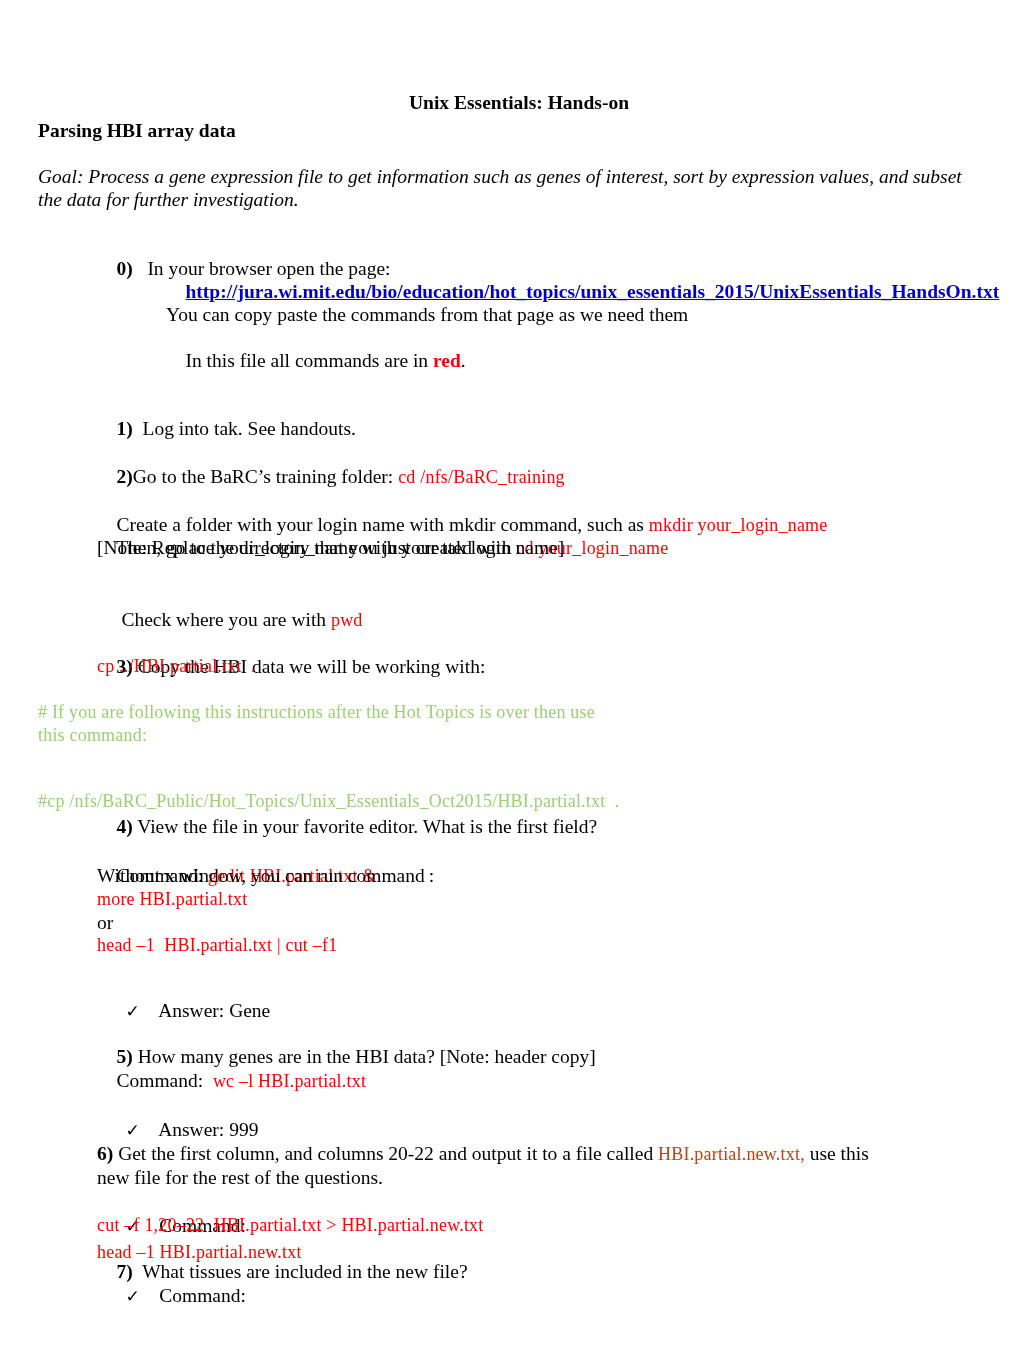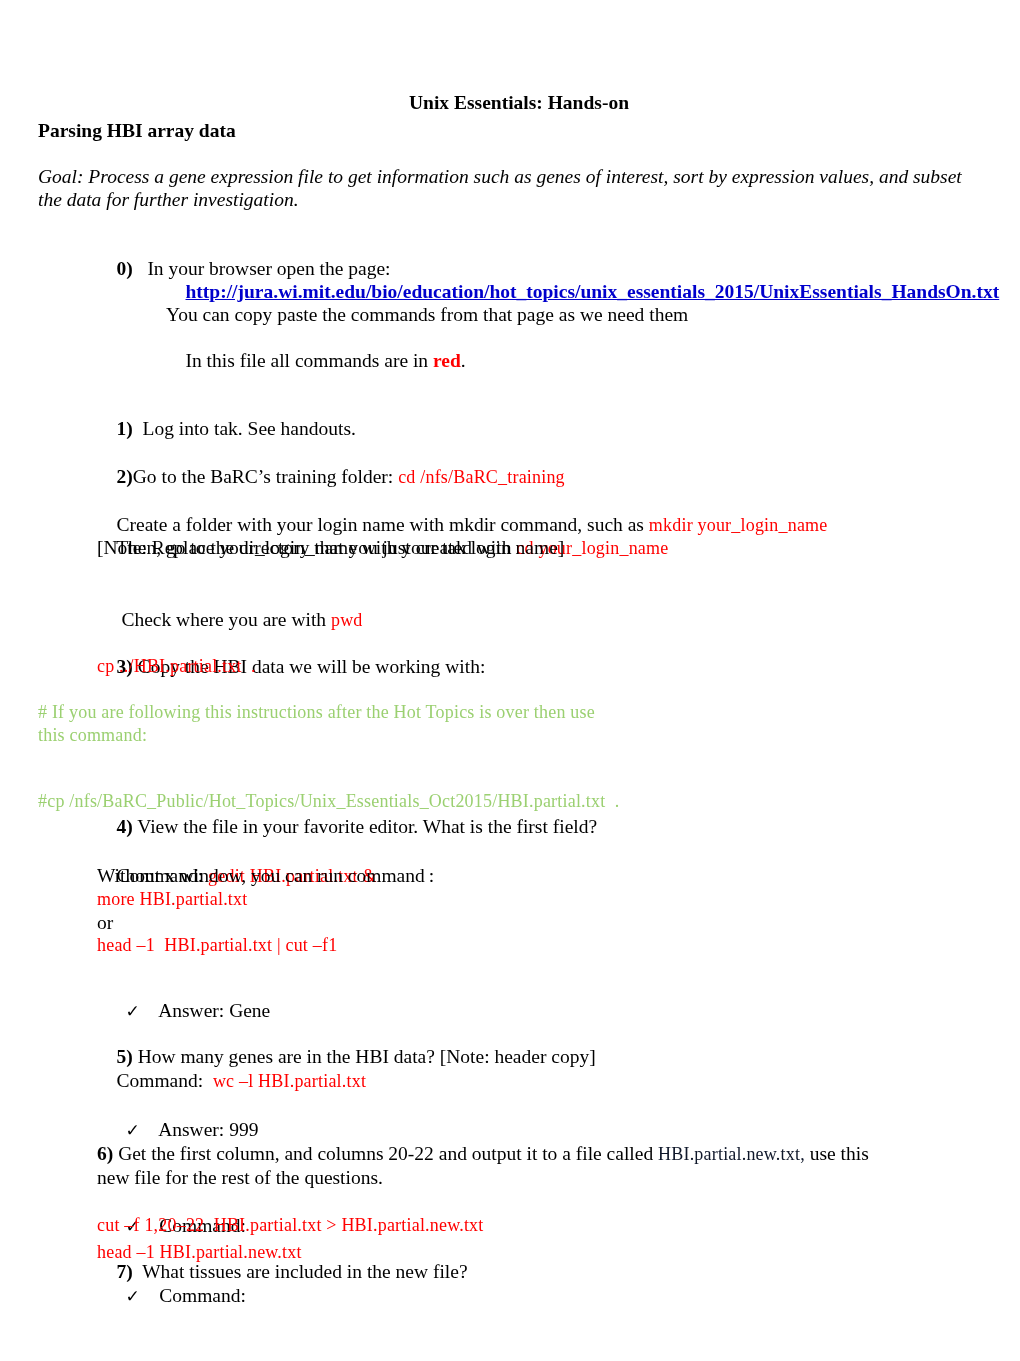--- a/index.html
+++ b/index.html
@@ -37,21 +37,21 @@
   }
   .b { font-weight: bold; }
   .i { font-style: italic; }
   .mono {
     font-family: Liberation Serif, serif;
     font-size: 18px;
     letter-spacing: 0.2px;
   }
   .red   { color: #FF0000; }
   .green { color: #9BD071; }
-  .blk   { color: #0f172a; }
+  .blk   { color: #c2410c; }
   .link {
     color: #0000CC;
     text-decoration: underline;
   }
   .title {
     position: absolute;
     width: 1020px;
     text-align: center;
     font-weight: bold;
     font-size: 19.5px;

